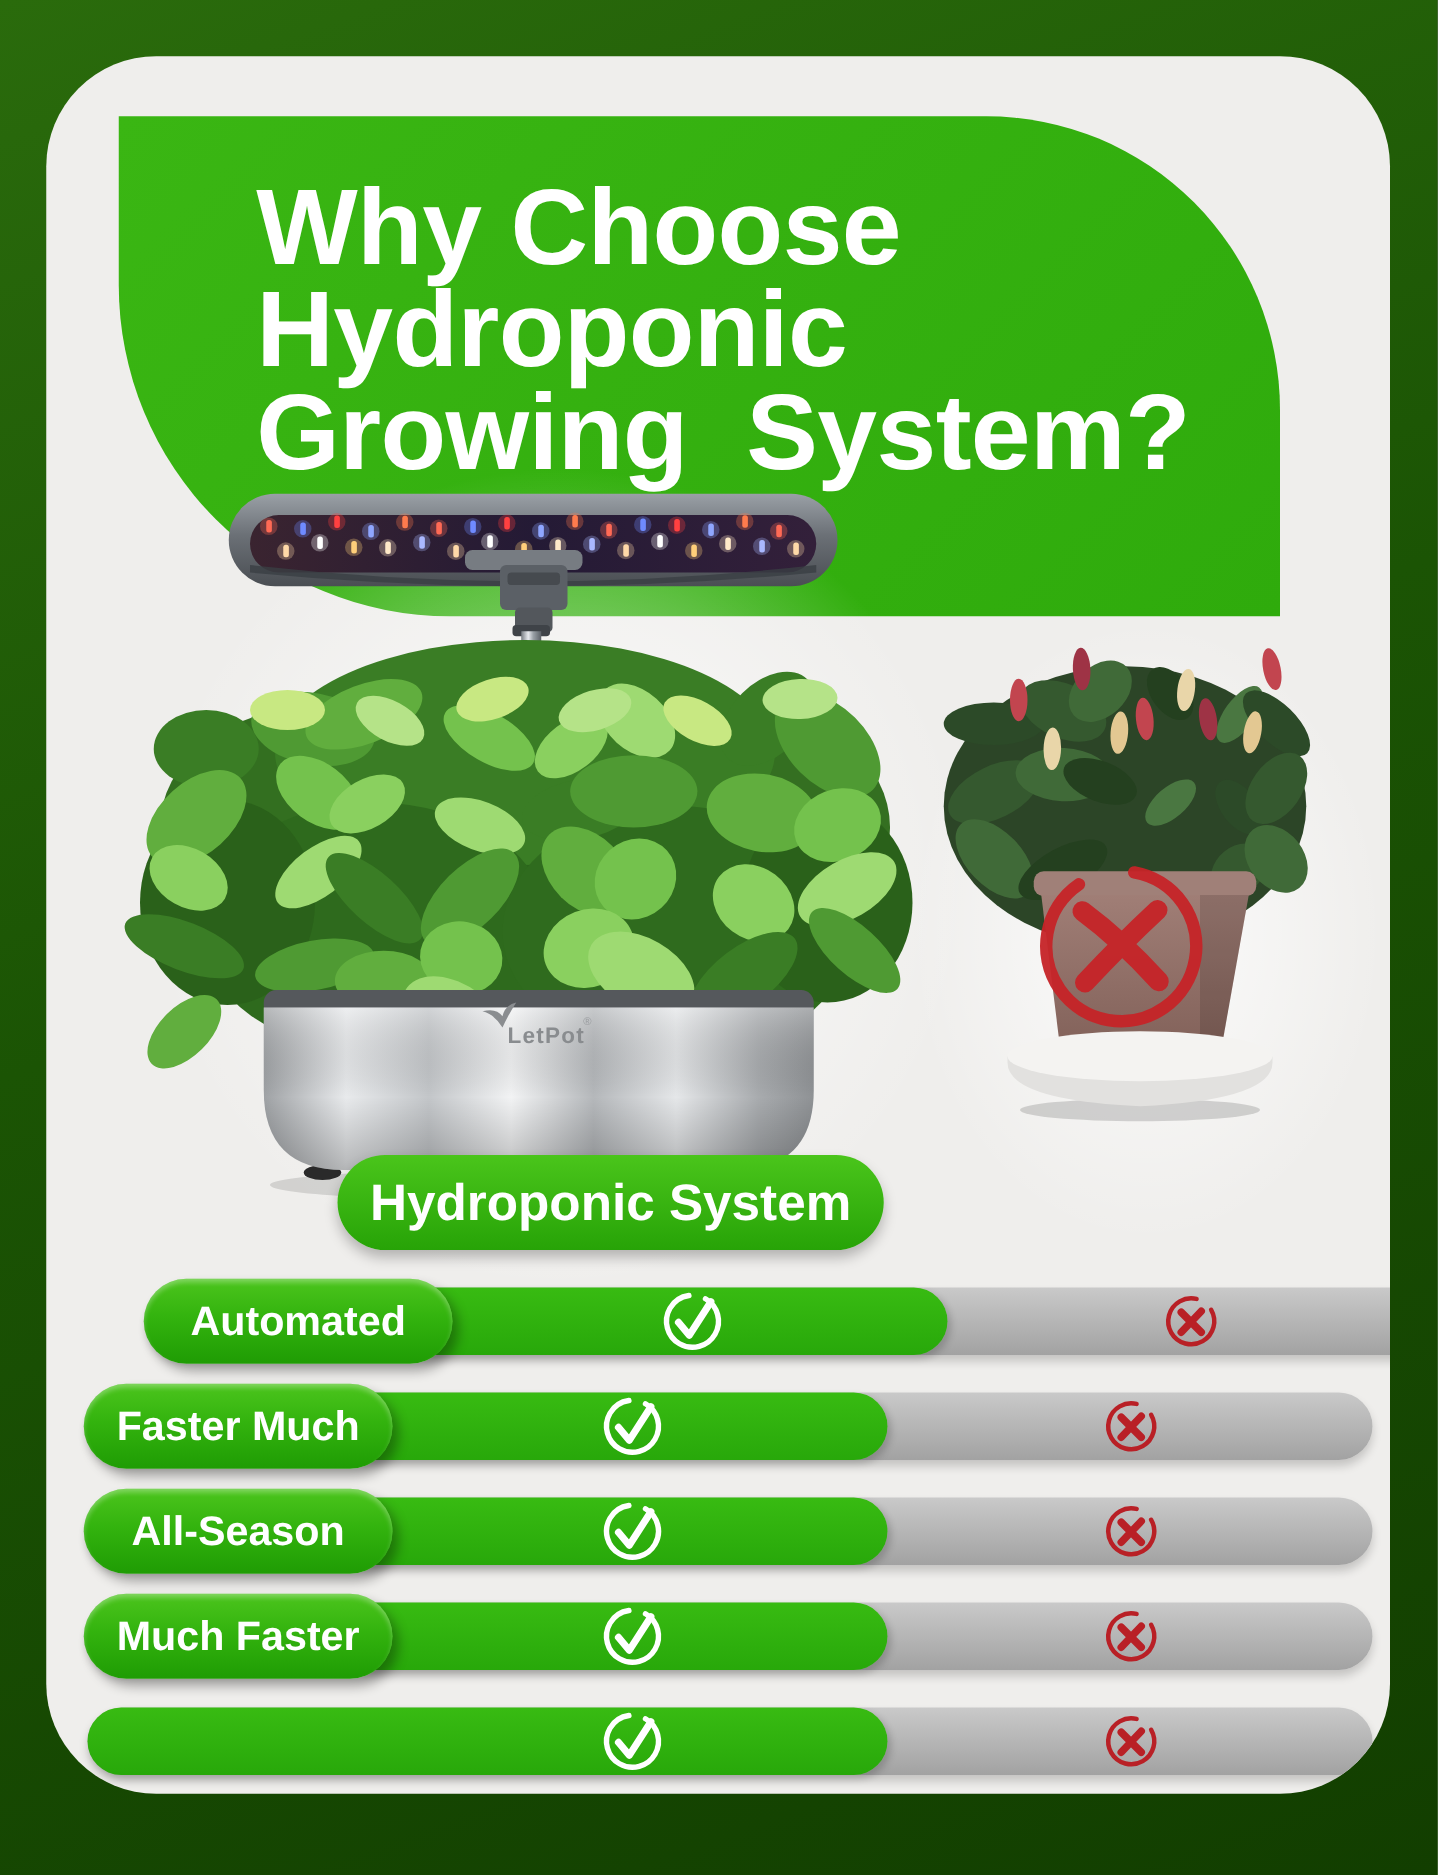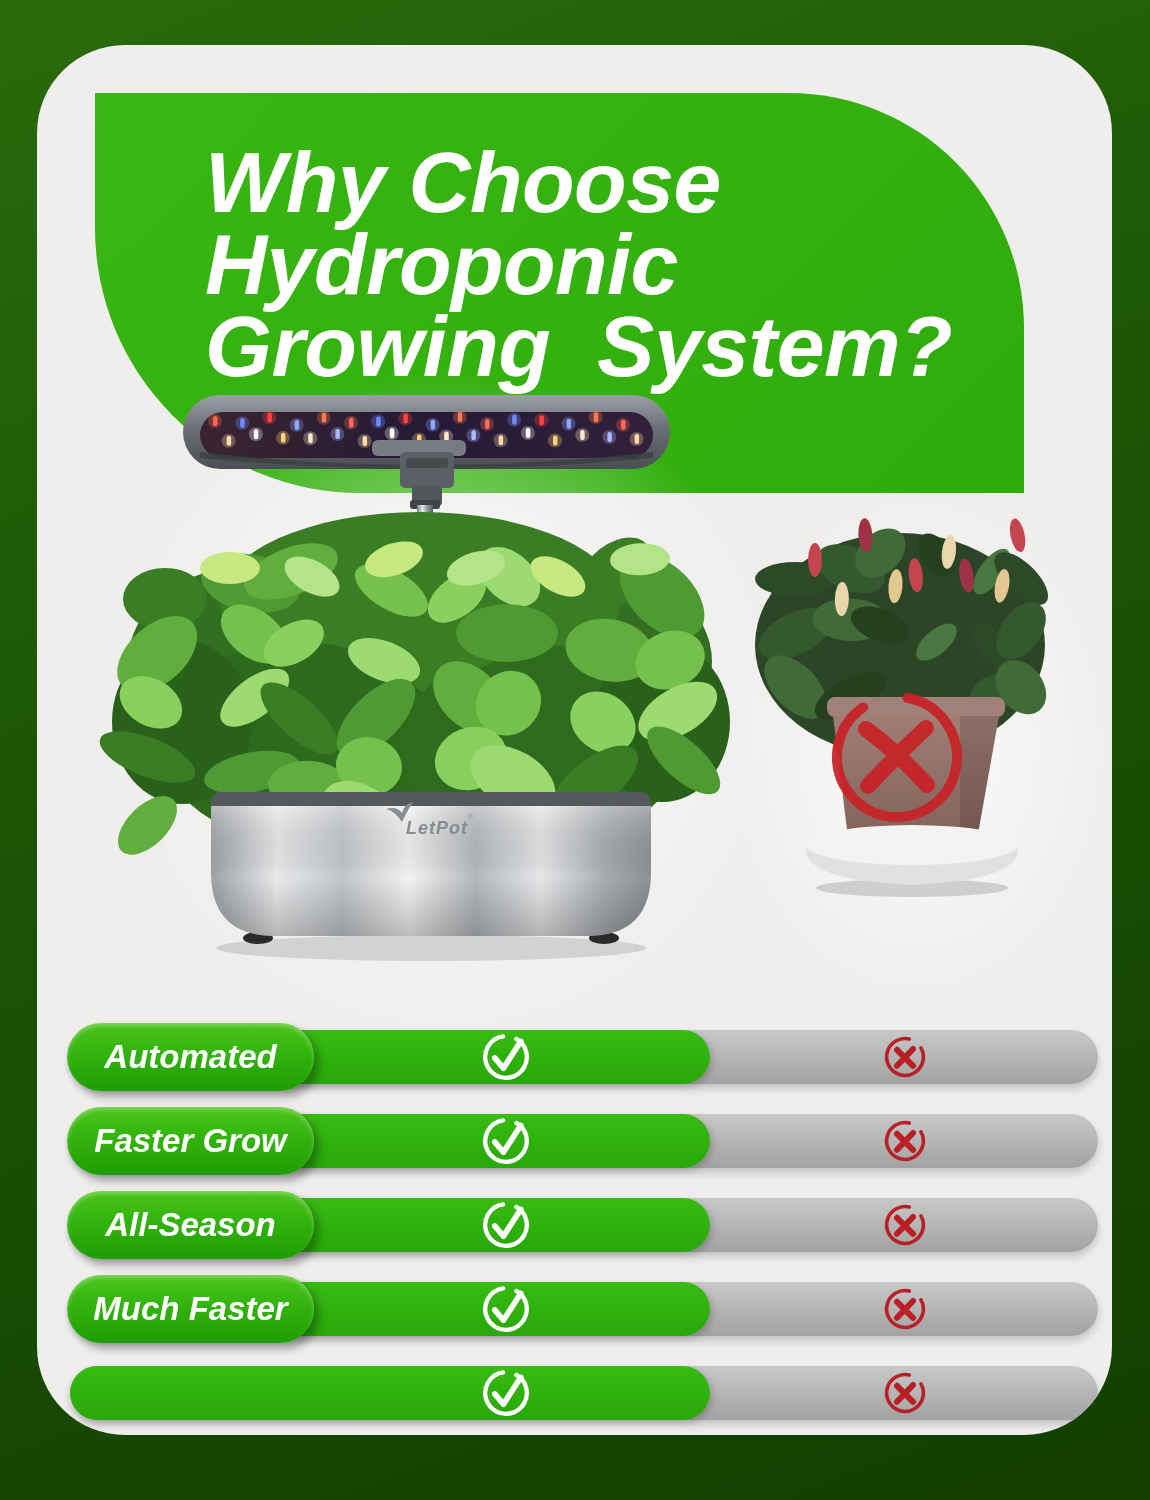--- a/index.html
+++ b/index.html
@@ -1,19 +1,19 @@
 <!DOCTYPE html>
 <html><head>
 <meta charset="utf-8">
 <style>
   html,body{margin:0;padding:0;background:#123c00;}
   *{box-sizing:border-box;}
   .poster{position:relative;width:1150px;height:1500px;overflow:hidden;
     font-family:"Liberation Sans","DejaVu Sans",sans-serif;
-    background:linear-gradient(160deg,#2a6b0c 0%,#1b5404 45%,#123e00 100%);font-style:italic;}
+    background:linear-gradient(160deg,#2a6b0c 0%,#1b5404 45%,#123e00 100%);}
   .card{position:absolute;left:37px;top:45px;width:1075px;height:1390px;
     border-radius:88px;background:#efeeec;overflow:hidden;}
   .hero-blob{position:absolute;left:58px;top:48px;width:929px;height:400px;
     border-radius:0 235px 0 265px;
     background:linear-gradient(135deg,#3ab613 0%,#2fab0c 100%);}
   .hero-title{position:absolute;left:168px;top:96px;color:#ffffff;
     font-size:86px;line-height:82px;font-weight:700;letter-spacing:-.5px;}
   .hero-title div{white-space:pre;}
   .halo{position:absolute;pointer-events:none;
     background:radial-gradient(closest-side,rgba(255,255,255,.8),rgba(255,255,255,0));}
@@ -295,43 +295,44 @@
         <path d="M806 845 L806 850 Q806 880 912 885 Q1018 880 1018 850 L1018 845 Z" fill="#e2e1df"></path>
         <ellipse cx="912" cy="845" rx="106" ry="20" fill="#f4f3f1"></ellipse>
       </g>
       <g opacity=".95">
         <circle cx="897" cy="757" r="60" fill="none" stroke="#c62428" stroke-width="10" stroke-linecap="round" stroke-dasharray="330 47" transform="rotate(-80 897 757)"></circle>
         <path d="M866 729 Q897 752 927 785" fill="none" stroke="#c62428" stroke-width="16" stroke-linecap="round"></path>
         <path d="M926 728 Q898 754 868 786" fill="none" stroke="#c62428" stroke-width="16" stroke-linecap="round"></path>
       </g>
     </svg>
 
+    <div class="hdr-pill green">Hydroponic System</div>
 
     <div id="rows">
-  <div class="row" style="top: 985px;">
+  <div class="row" style="top: 985px; margin-left: 48px;">
     <div class="bar-gray"></div>
     <div class="bar-green"></div>
     <div class="label-pill">
       <span class="row-label">Automated</span>
     </div>
     <svg class="icon-check" viewBox="0 0 60 60">
       <circle cx="30" cy="30" r="24" fill="none" stroke="#ffffff" stroke-width="5" stroke-linecap="round" stroke-dasharray="134 17" transform="rotate(-60 30 30)"></circle>
       <path d="M17 31 L27 43 L47 12" fill="none" stroke="#ffffff" stroke-width="6.5" stroke-linecap="round" stroke-linejoin="round"></path>
     </svg>
     <svg class="icon-cross" viewBox="0 0 60 60">
       <circle cx="30" cy="30" r="23" fill="none" stroke="#b92026" stroke-width="4.5" stroke-linecap="round" stroke-dasharray="125 20" transform="rotate(-30 30 30)"></circle>
       <path d="M20 21 L40 41 M40 20 L20 41" fill="none" stroke="#b92026" stroke-width="7.5" stroke-linecap="round"></path>
     </svg>
   </div>
 
   <div class="row" style="top: 1069px;">
     <div class="bar-gray"></div>
     <div class="bar-green"></div>
     <div class="label-pill">
-      <span class="row-label">Faster Grow</span>
+      <span class="row-label">Faster Much</span>
     </div>
     <svg class="icon-check" viewBox="0 0 60 60">
       <circle cx="30" cy="30" r="24" fill="none" stroke="#ffffff" stroke-width="5" stroke-linecap="round" stroke-dasharray="134 17" transform="rotate(-60 30 30)"></circle>
       <path d="M17 31 L27 43 L47 12" fill="none" stroke="#ffffff" stroke-width="6.5" stroke-linecap="round" stroke-linejoin="round"></path>
     </svg>
     <svg class="icon-cross" viewBox="0 0 60 60">
       <circle cx="30" cy="30" r="23" fill="none" stroke="#b92026" stroke-width="4.5" stroke-linecap="round" stroke-dasharray="125 20" transform="rotate(-30 30 30)"></circle>
       <path d="M20 21 L40 41 M40 20 L20 41" fill="none" stroke="#b92026" stroke-width="7.5" stroke-linecap="round"></path>
     </svg>
   </div>

